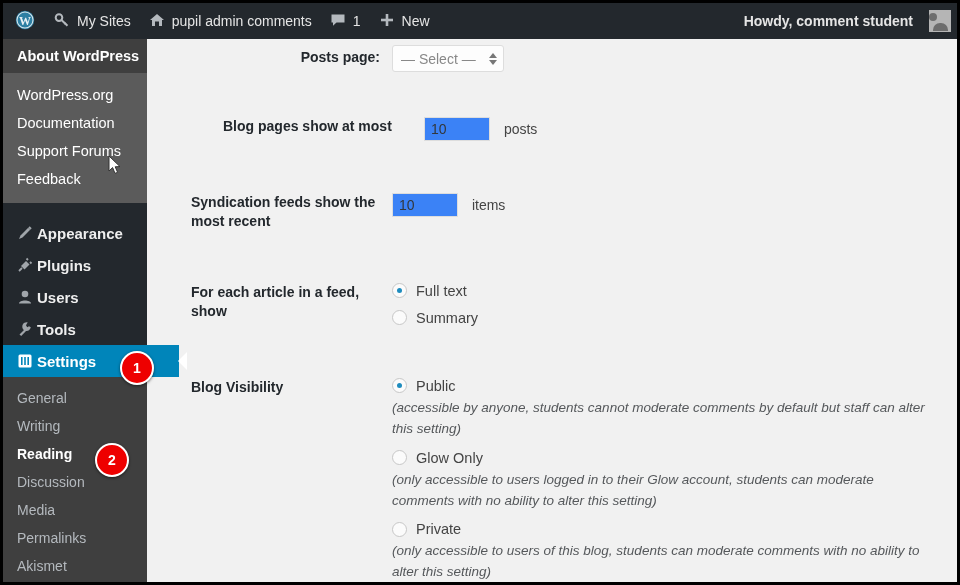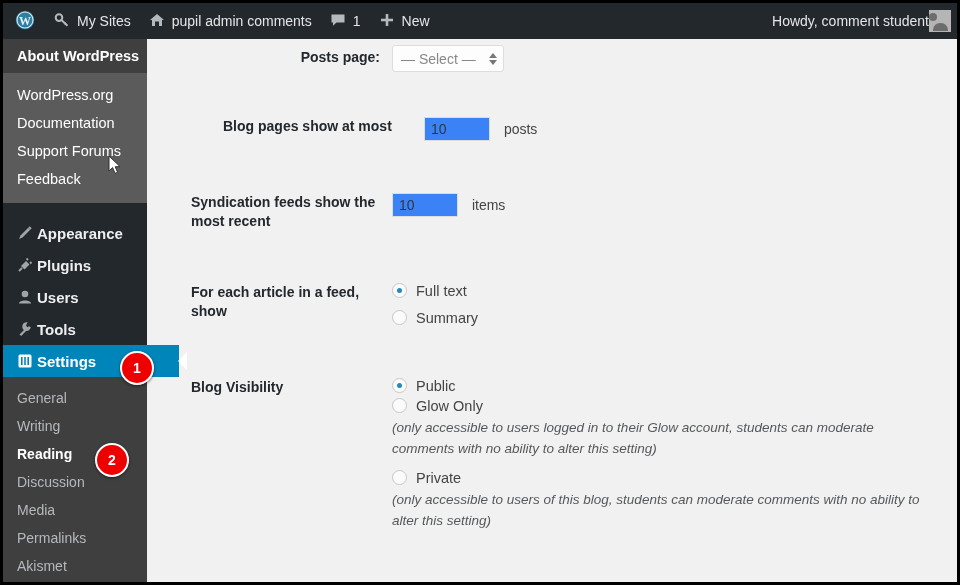--- a/index.html
+++ b/index.html
@@ -43,21 +43,22 @@
     white-space: nowrap;
   }
   .ab-item.logo { padding: 0 10px 0 12px; }
   .ab-label { line-height: 1; }
   .ab-spacer { flex: 1 1 auto; }
   .ab-right {
     display: flex;
     align-items: center;
     height: 36px;
     padding-right: 6px;
-    gap: 0;
+    gap: 16px;
+    font-weight: bold;
   }
   .avatar-box {
     width: 22px; height: 22px;
     background: #b5b5b5;
     display: flex; align-items: flex-end; justify-content: center;
     overflow: hidden;
   }
   .avatar-head {
     width: 8px; height: 8px; border-radius: 50%;
     background: #6d6d6d;
@@ -497,20 +498,21 @@
     </div>
 
     <div class="row" style="margin-top:22px;">
       <div class="row-label">Blog Visibility</div>
       <div class="row-field vis-group">
 
         <div class="radio-line">
           <span class="radio checked"></span>
           <span class="radio-label">Public</span>
         </div>
+        <div class="desc">(accessible by anyone, students cannot moderate comments by default but staff can alter this setting)</div>
 
         <div class="radio-line">
           <span class="radio"></span>
           <span class="radio-label">Glow Only</span>
         </div>
         <div class="desc">(only accessible to users logged in to their Glow account, students can moderate comments with no ability to alter this setting)</div>
 
         <div class="radio-line">
           <span class="radio"></span>
           <span class="radio-label">Private</span>

